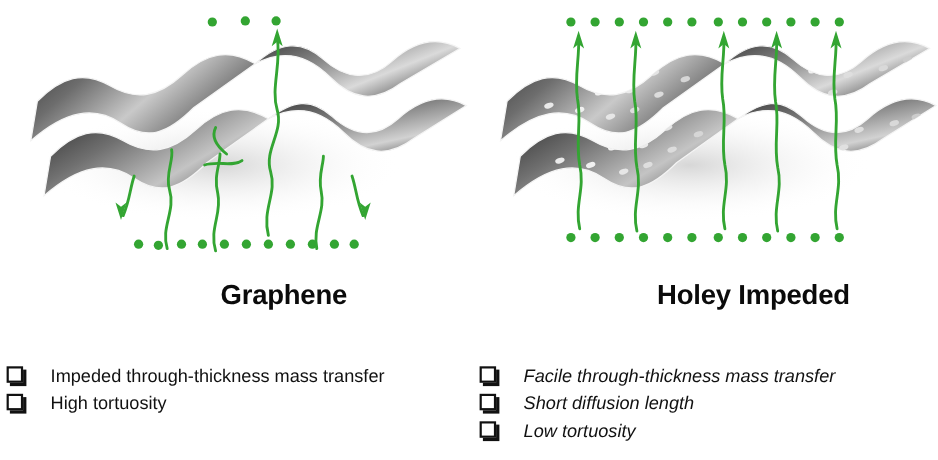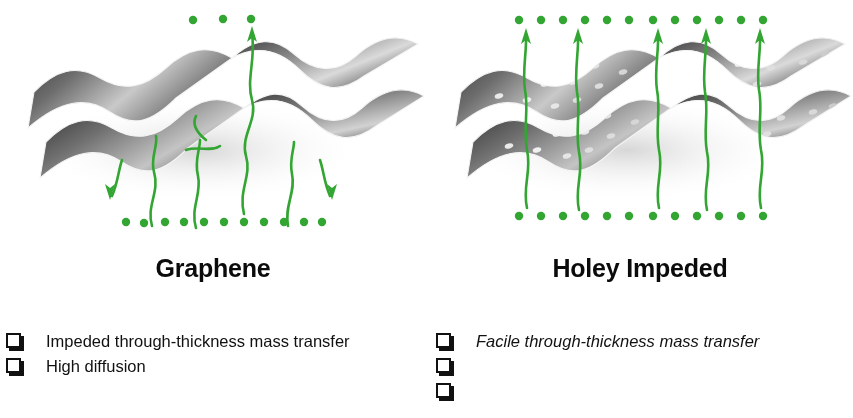--- a/index.html
+++ b/index.html
@@ -48,20 +48,21 @@
     position: absolute;
     top: 254px;
     left: 0;
     width: 426px;
     text-align: center;
     font-size: 25px;
     font-weight: bold;
     letter-spacing: -0.2px;
     color: #0b0b0b;
     font-family: "Liberation Sans", sans-serif;
+    padding-left: 45px;
   }
 
   .bullet-list {
     position: absolute;
     top: 332px;
     left: 0;
     width: 426px;
     margin: 0;
     padding: 0;
     list-style: none;
@@ -208,21 +209,21 @@
 
     <div class="panel-title">Graphene</div>
 
     <ul class="bullet-list">
       <li class="bullet-item">
         <span class="bullet-box"></span>
         <span class="bullet-text">Impeded through-thickness mass transfer</span>
       </li>
       <li class="bullet-item">
         <span class="bullet-box"></span>
-        <span class="bullet-text">High diffusion</span>
+        <span class="bullet-text">High tortuosity</span>
       </li>
     </ul>
   </div>
 
   <div class="panel panel-right">
 
     <div class="illustration">
       <svg viewBox="0 0 426 240" xmlns="http://www.w3.org/2000/svg">
         <defs>
           <linearGradient id="hA" x1="0" y1="0" x2="1" y2="0.45">
@@ -413,20 +414,22 @@
 
     <div class="panel-title">Holey Impeded</div>
 
     <ul class="bullet-list">
       <li class="bullet-item">
         <span class="bullet-box"></span>
         <span class="bullet-text">Facile through-thickness mass transfer</span>
       </li>
       <li class="bullet-item">
         <span class="bullet-box"></span>
+        <span class="bullet-text">Short diffusion length</span>
       </li>
       <li class="bullet-item">
         <span class="bullet-box"></span>
+        <span class="bullet-text">Low tortuosity</span>
       </li>
     </ul>
   </div>
 
 </div>
 
 </body></html>

